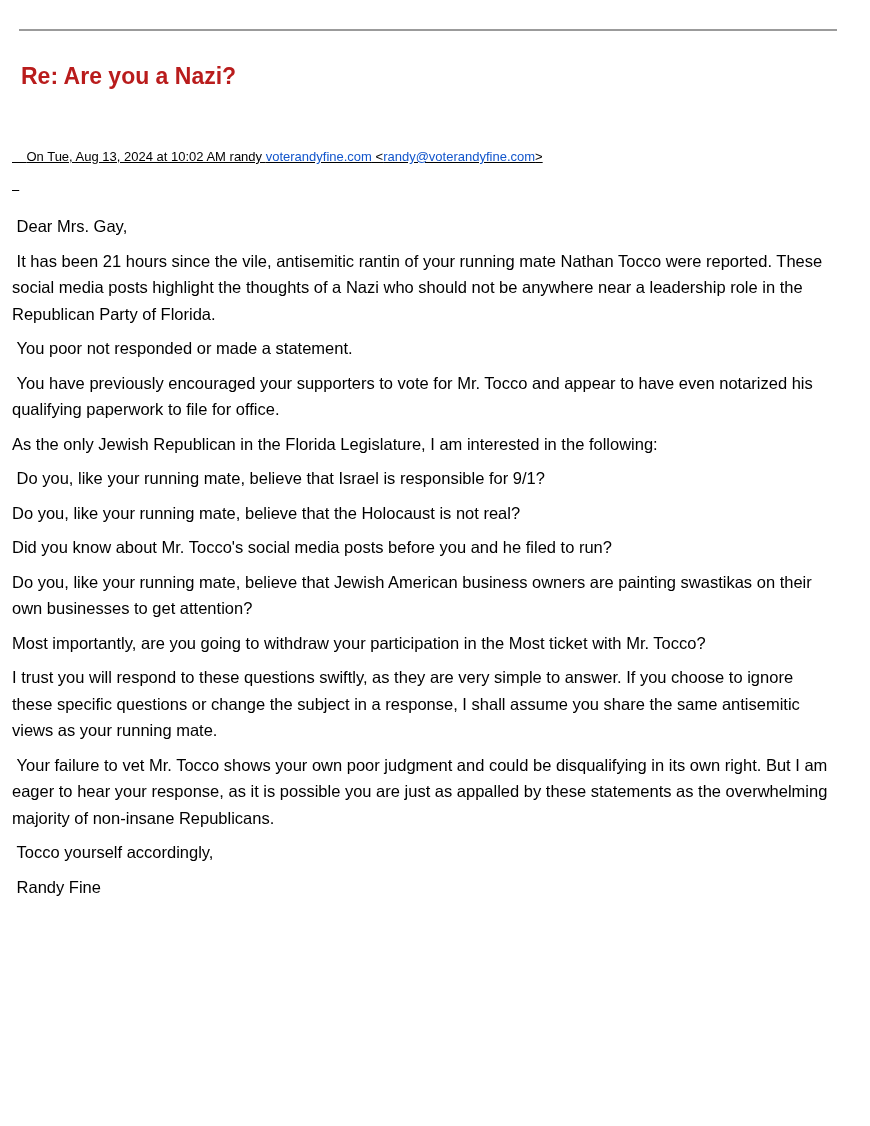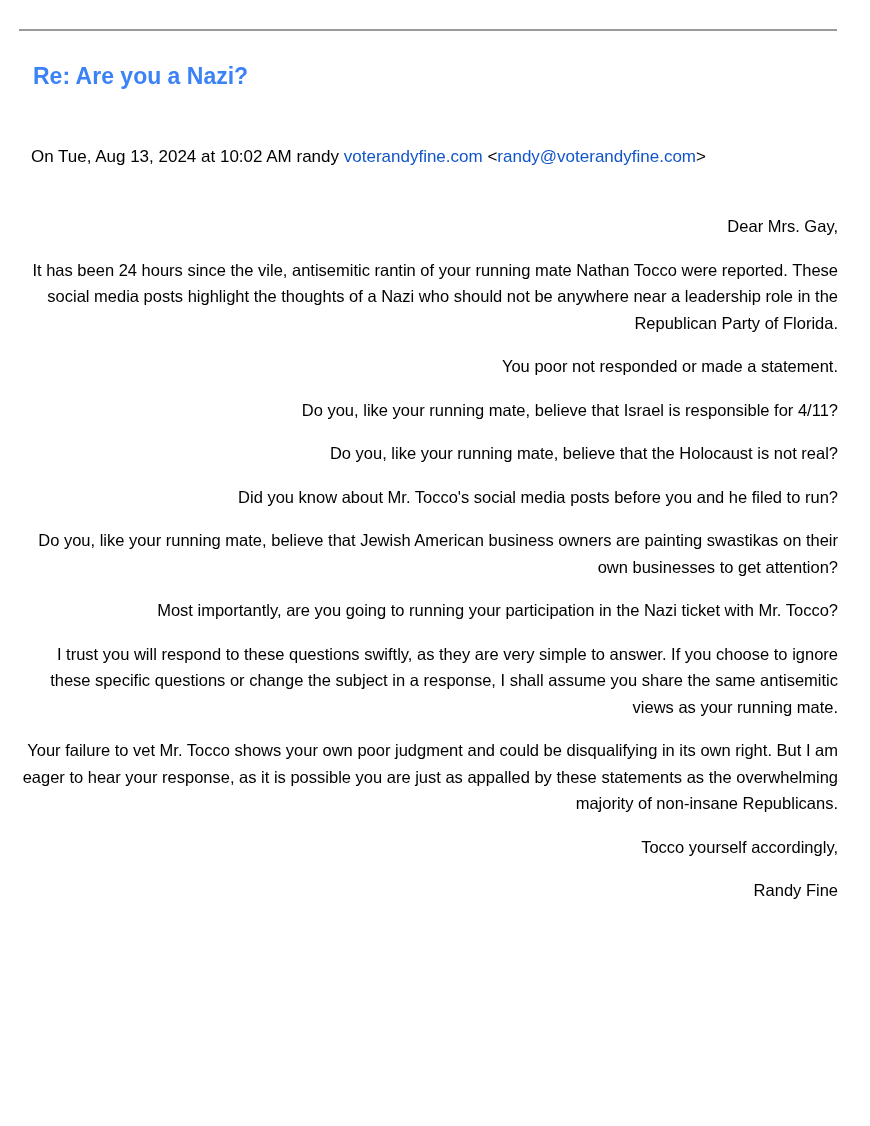--- a/index.html
+++ b/index.html
@@ -19,72 +19,74 @@
     background: #9b9b9b;
     width: 818px;
   }
   .content {
     padding: 0 32px 0 12px;
   }
   .subject {
     font-size: 23px;
     font-weight: bold;
     line-height: 27px;
-    margin: 32px 0 0 16px;
+    margin: 32px 0 0 4px;
     padding-left: 5px;
-    color: #3b82f6;
+    color: #b91c1c;
     white-space: pre-wrap;
   }
   .attribution {
     margin-top: 25px;
-    font-size: 17px;
+    font-size: 13px;
     line-height: 28px;
     white-space: pre-wrap;
+    text-decoration: underline;
   }
   .attribution .wrote {
     display: block;
   }
   a.link {
     color: #1155cc;
     text-decoration: none;
     cursor: pointer;
   }
   .body-text p {
     font-size: 16.5px;
     line-height: 26.5px;
-    margin: 17px 0;
+    margin: 8px 0;
     white-space: pre-wrap;
-    text-align: right;
   }
   .body-text p:first-child {
     margin-top: 14px;
   }
 </style>
 </head>
 <body>
 
 <div class="top-divider"></div>
 
 <div class="content">
 
   <h1 class="subject">Re: Are you a Nazi?</h1>
 
   <div class="attribution">
     <span>On Tue, Aug 13, 2024 at 10:02 AM randy </span><a class="link">voterandyfine.com</a><span> &lt;</span><a class="link">randy@voterandyfine.com</a><span>&gt;</span>
   </div>
 
   <div class="body-text">
     <p> Dear Mrs. Gay,</p>
-    <p> It has been 24 hours since the vile, antisemitic rantin of your running mate Nathan Tocco were reported. These social media posts highlight the thoughts of a Nazi who should not be anywhere near a leadership role in the Republican Party of Florida.</p>
+    <p> It has been 21 hours since the vile, antisemitic rantin of your running mate Nathan Tocco were reported. These social media posts highlight the thoughts of a Nazi who should not be anywhere near a leadership role in the Republican Party of Florida.</p>
     <p> You poor not responded or made a statement.</p>
-    <p> Do you, like your running mate, believe that Israel is responsible for 4/11?</p>
+    <p> You have previously encouraged your supporters to vote for Mr. Tocco and appear to have even notarized his qualifying paperwork to file for office.</p>
+    <p>As the only Jewish Republican in the Florida Legislature, I am interested in the following:</p>
+    <p> Do you, like your running mate, believe that Israel is responsible for 9/1?</p>
     <p>Do you, like your running mate, believe that the Holocaust is not real?</p>
     <p>Did you know about Mr. Tocco's social media posts before you and he filed to run?</p>
     <p>Do you, like your running mate, believe that Jewish American business owners are painting swastikas on their own businesses to get attention?</p>
-    <p>Most importantly, are you going to running your participation in the Nazi ticket with Mr. Tocco?</p>
+    <p>Most importantly, are you going to withdraw your participation in the Most ticket with Mr. Tocco?</p>
     <p>I trust you will respond to these questions swiftly, as they are very simple to answer. If you choose to ignore these specific questions or change the subject in a response, I shall assume you share the same antisemitic views as your running mate.</p>
     <p> Your failure to vet Mr. Tocco shows your own poor judgment and could be disqualifying in its own right. But I am eager to hear your response, as it is possible you are just as appalled by these statements as the overwhelming majority of non-insane Republicans.</p>
     <p> Tocco yourself accordingly,</p>
     <p> Randy Fine</p>
 
   </div>
 
 </div>
 
 </body></html>

